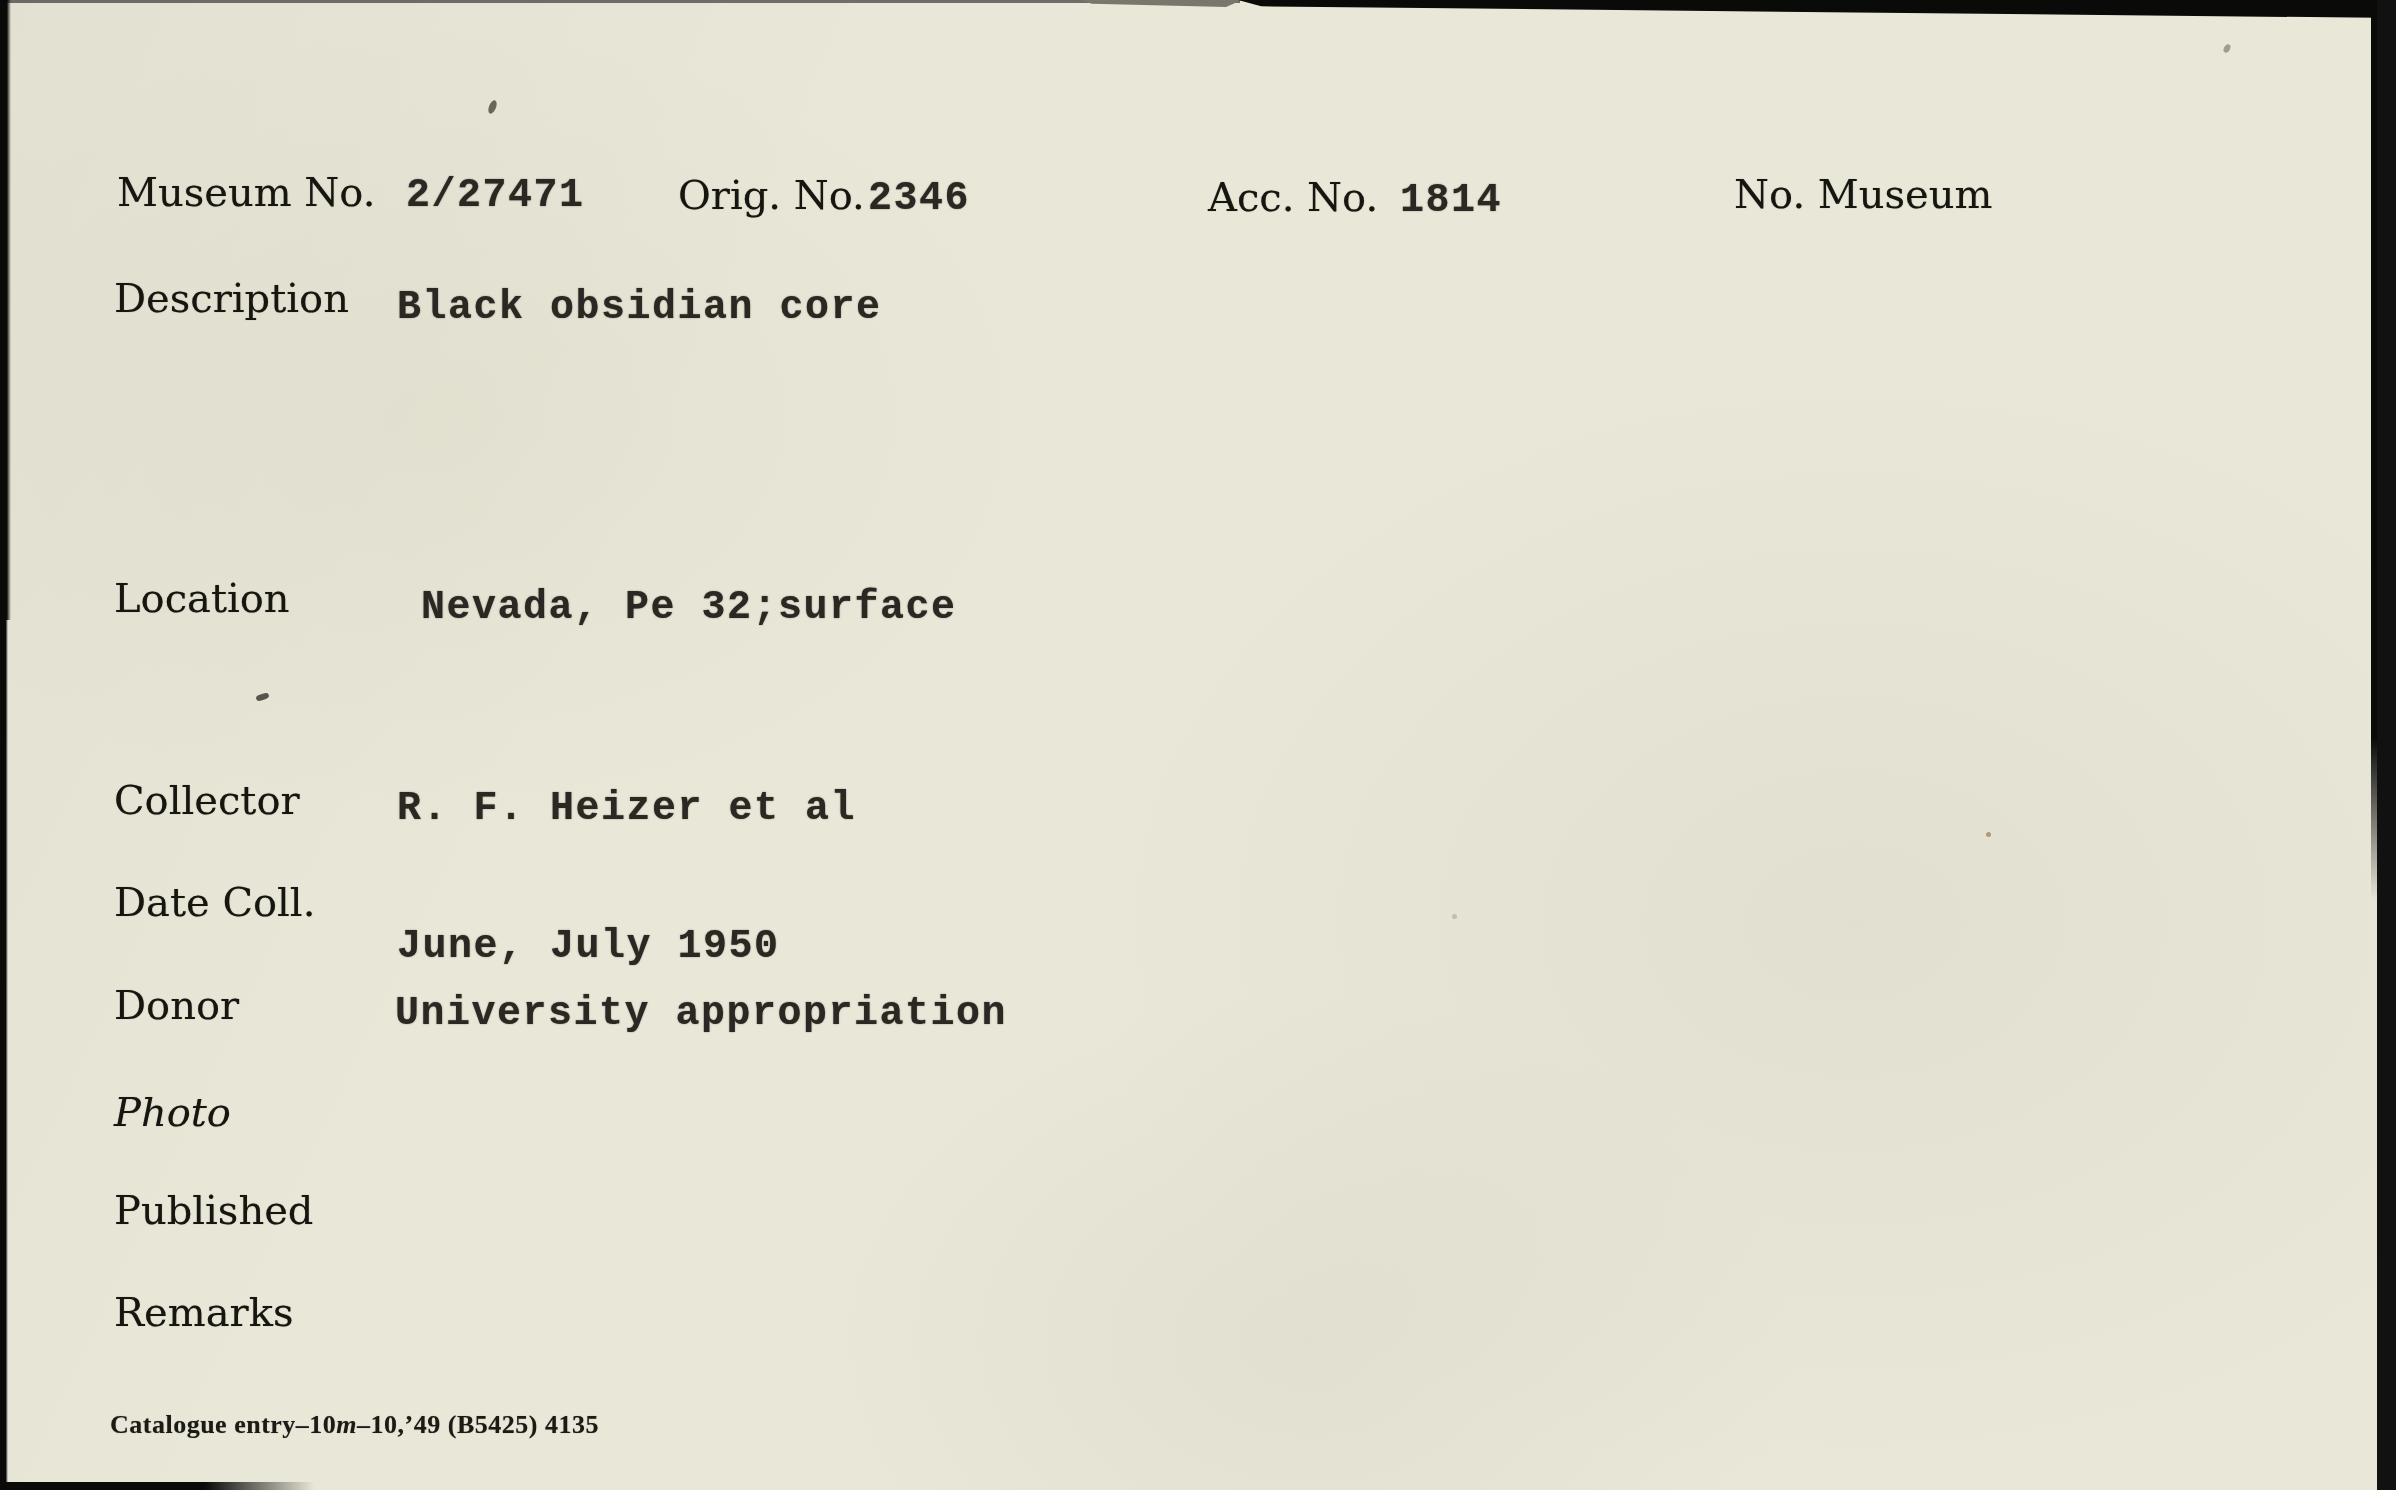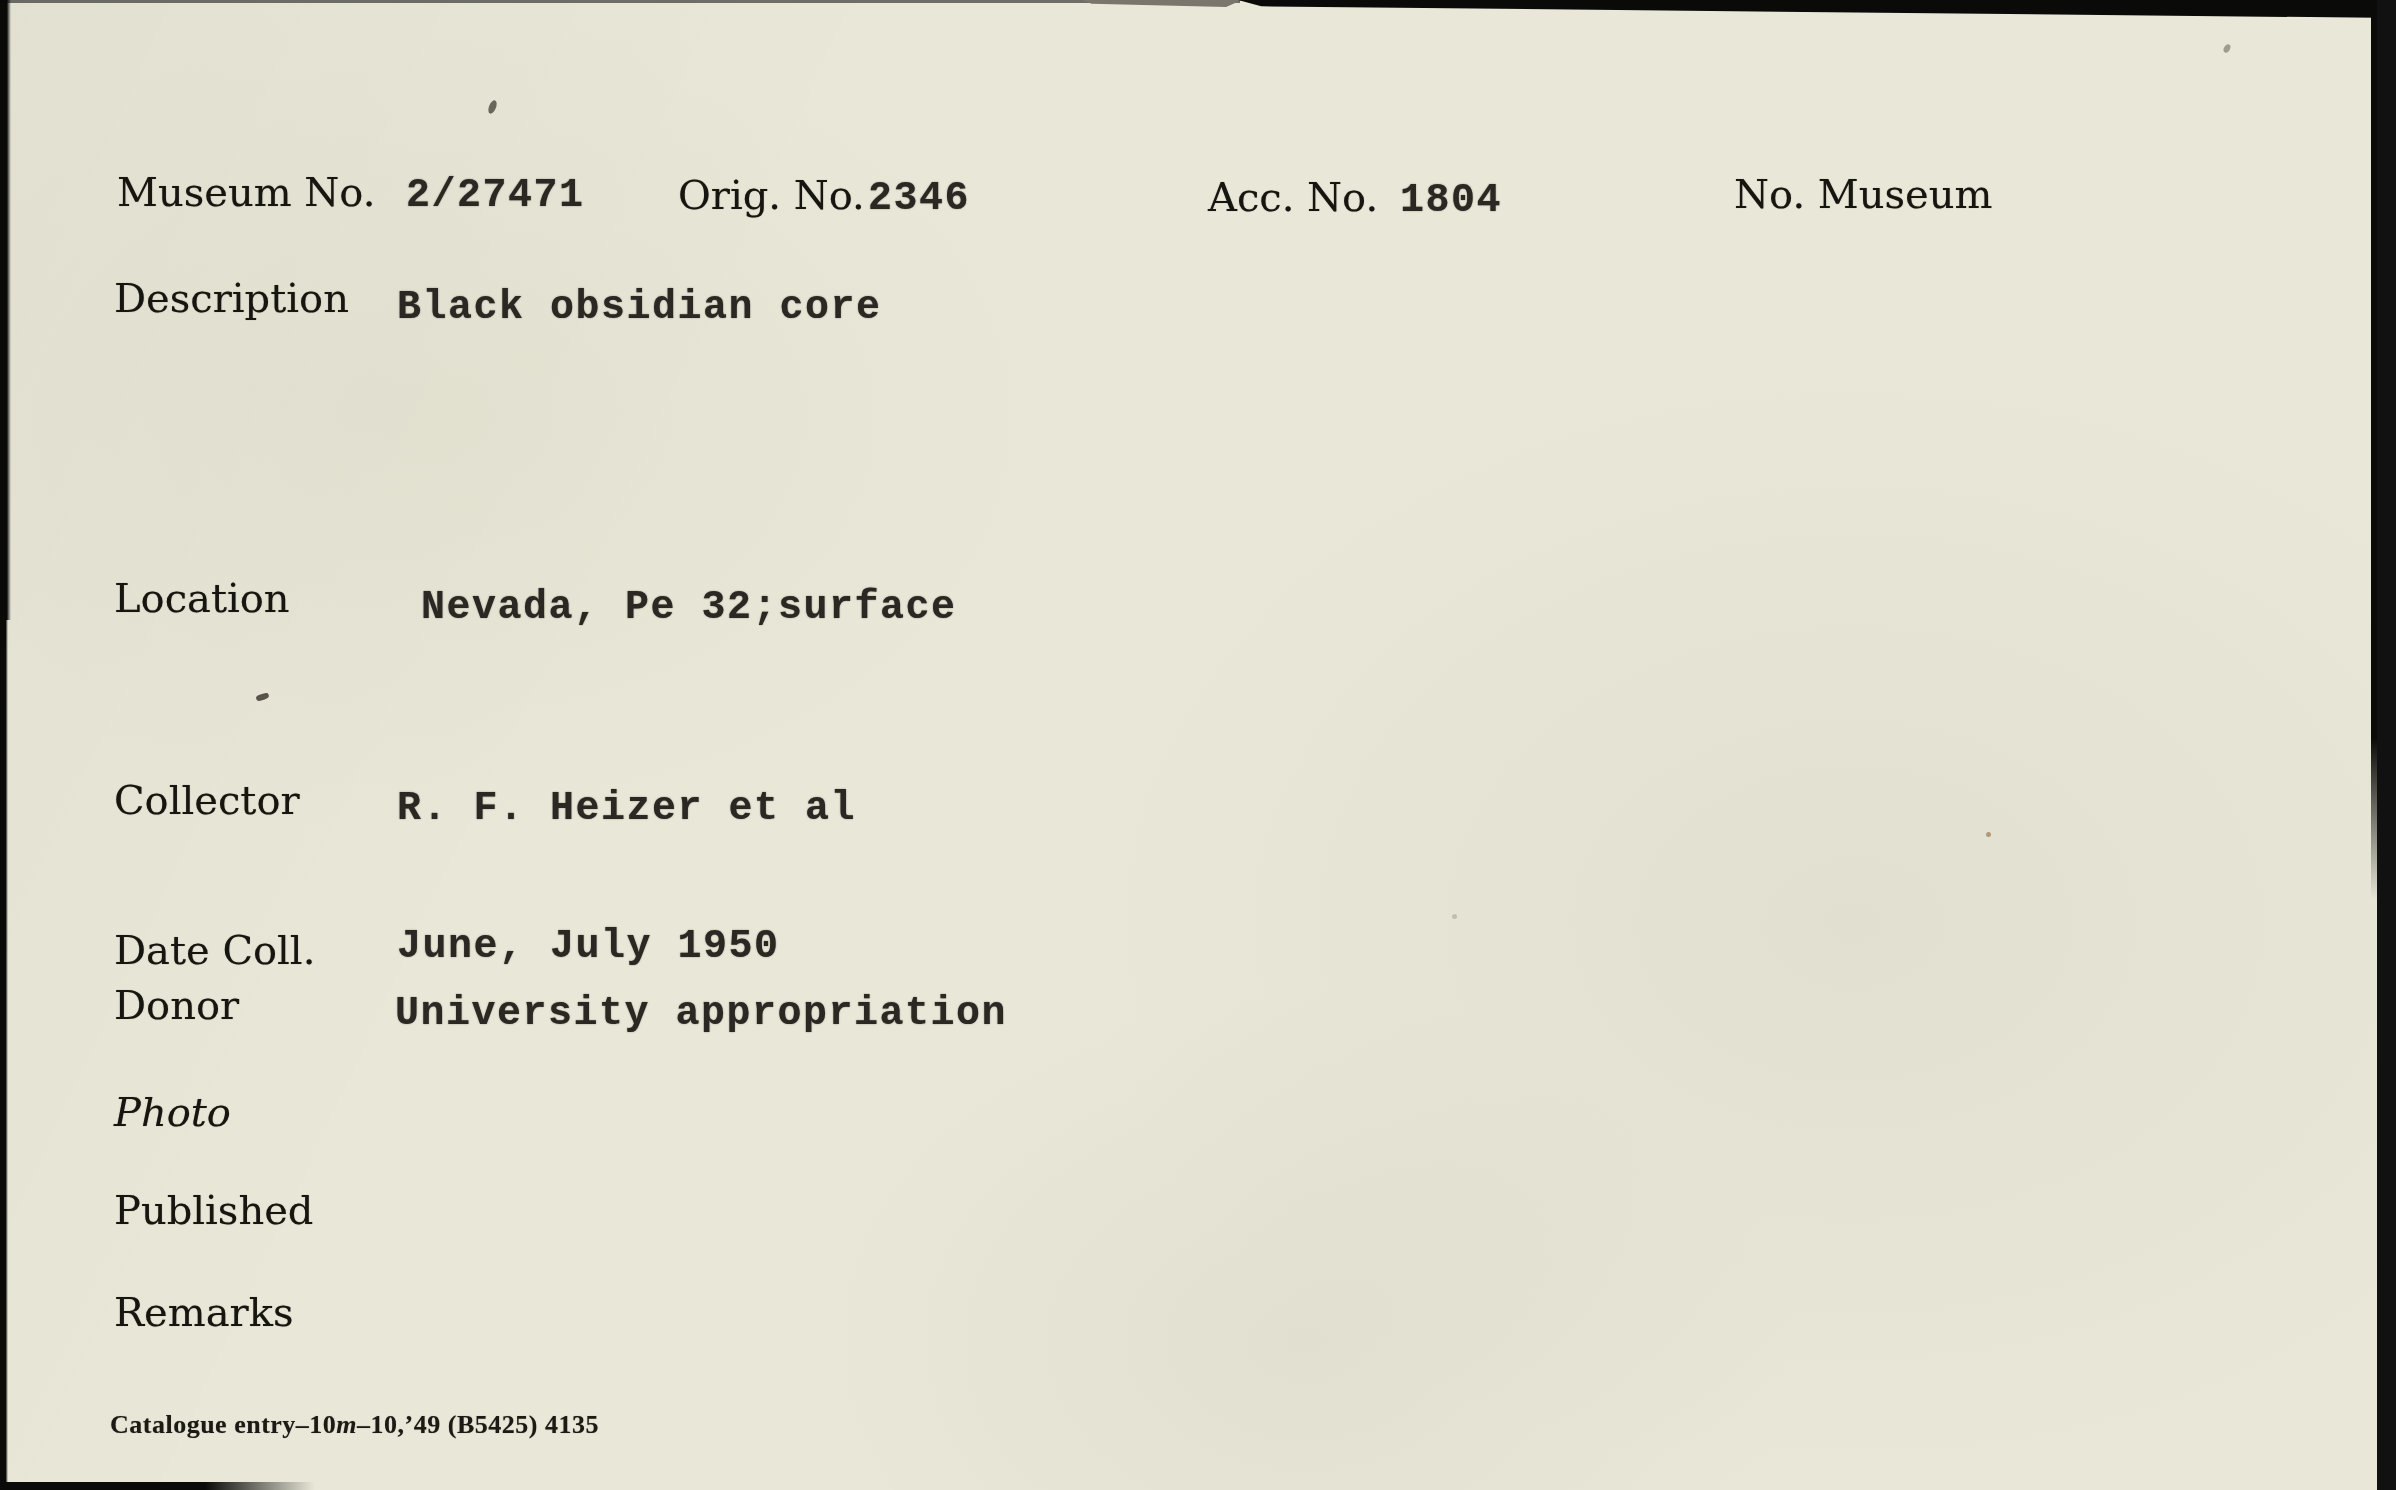--- a/index.html
+++ b/index.html
@@ -83,41 +83,41 @@
   <div class="edge-top-gray"></div>
   <div class="edge-top-right"></div>
   <div class="edge-right"></div>
   <div class="edge-bottom-left"></div>
 
   <span class="plabel" style="left:117px;top:172px;">Museum No.</span>
   <span class="typed" style="left:398px;top:176px;margin-left:8px;">2/27471</span>
   <span class="plabel" style="left:678px;top:175px;">Orig. No.</span>
   <span class="typed" style="left:868px;top:179px;">2346</span>
   <span class="plabel" style="left:1208px;top:177px;">Acc. No.</span>
-  <span class="typed" style="left:1400px;top:181px;">1804</span>
+  <span class="typed" style="left:1400px;top:181px;">1814</span>
   <span class="plabel" style="left:1734px;top:174px;">No. Museum</span>
   <span class="typed" style="left:1950px;top:178px;"></span>
 
   <div>
     <span class="plabel" style="left:114px;top:278px;">Description</span>
     <span class="typed" style="left:397px;top:288px;">Black obsidian core</span>
   </div>
 
   <div>
     <span class="plabel" style="left:114px;top:578px;">Location</span>
     <span class="typed" style="left:397px;top:588px;margin-left:24px;">Nevada, Pe 32;surface</span>
   </div>
 
   <div>
     <span class="plabel" style="left:114px;top:780px;">Collector</span>
     <span class="typed" style="left:397px;top:789px;">R. F. Heizer et al</span>
   </div>
 
   <div>
-    <span class="plabel" style="left:114px;top:882px;margin-top:48px;">Date Coll.</span>
+    <span class="plabel" style="left:114px;top:882px;">Date Coll.</span>
     <span class="typed" style="left:397px;top:891px;margin-top:36px;">June, July 1950</span>
   </div>
 
   <div>
     <span class="plabel" style="left:114px;top:985px;">Donor</span>
     <span class="typed" style="left:395px;top:994px;">University appropriation</span>
   </div>
 
   <div>
     <span class="plabel" style="left:114px;top:1092px;font-style:italic;">Photo</span>

